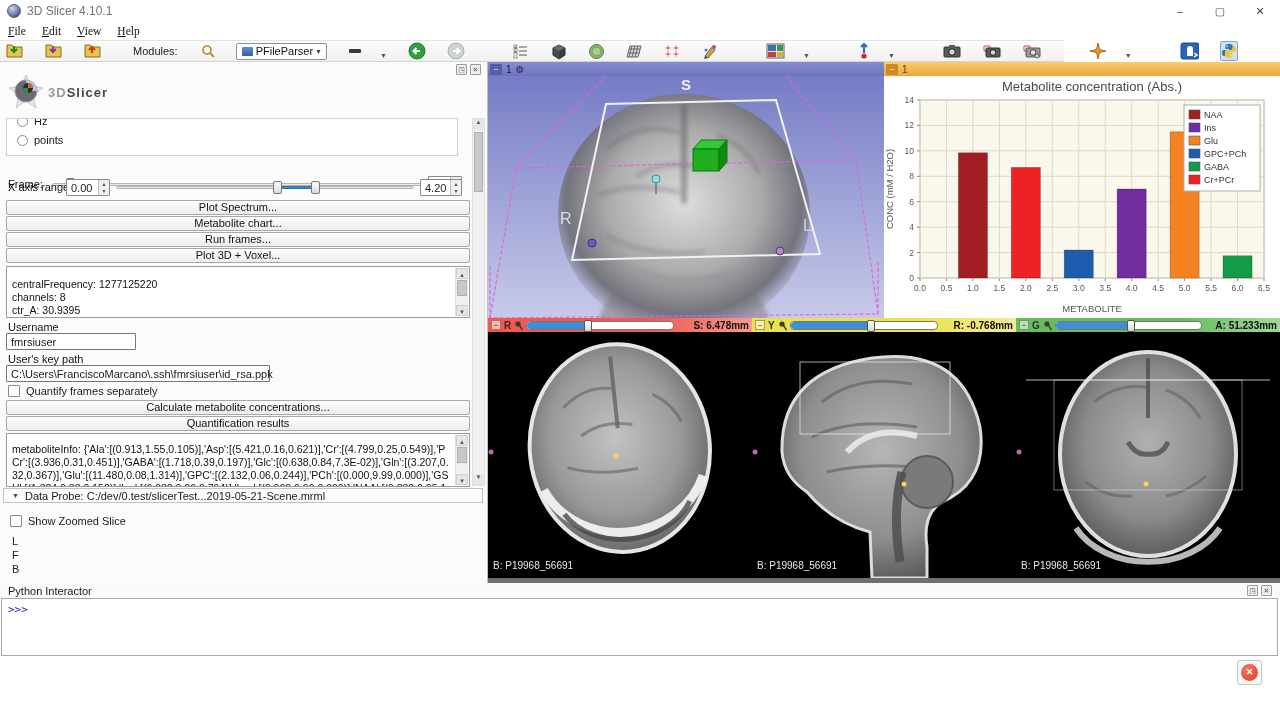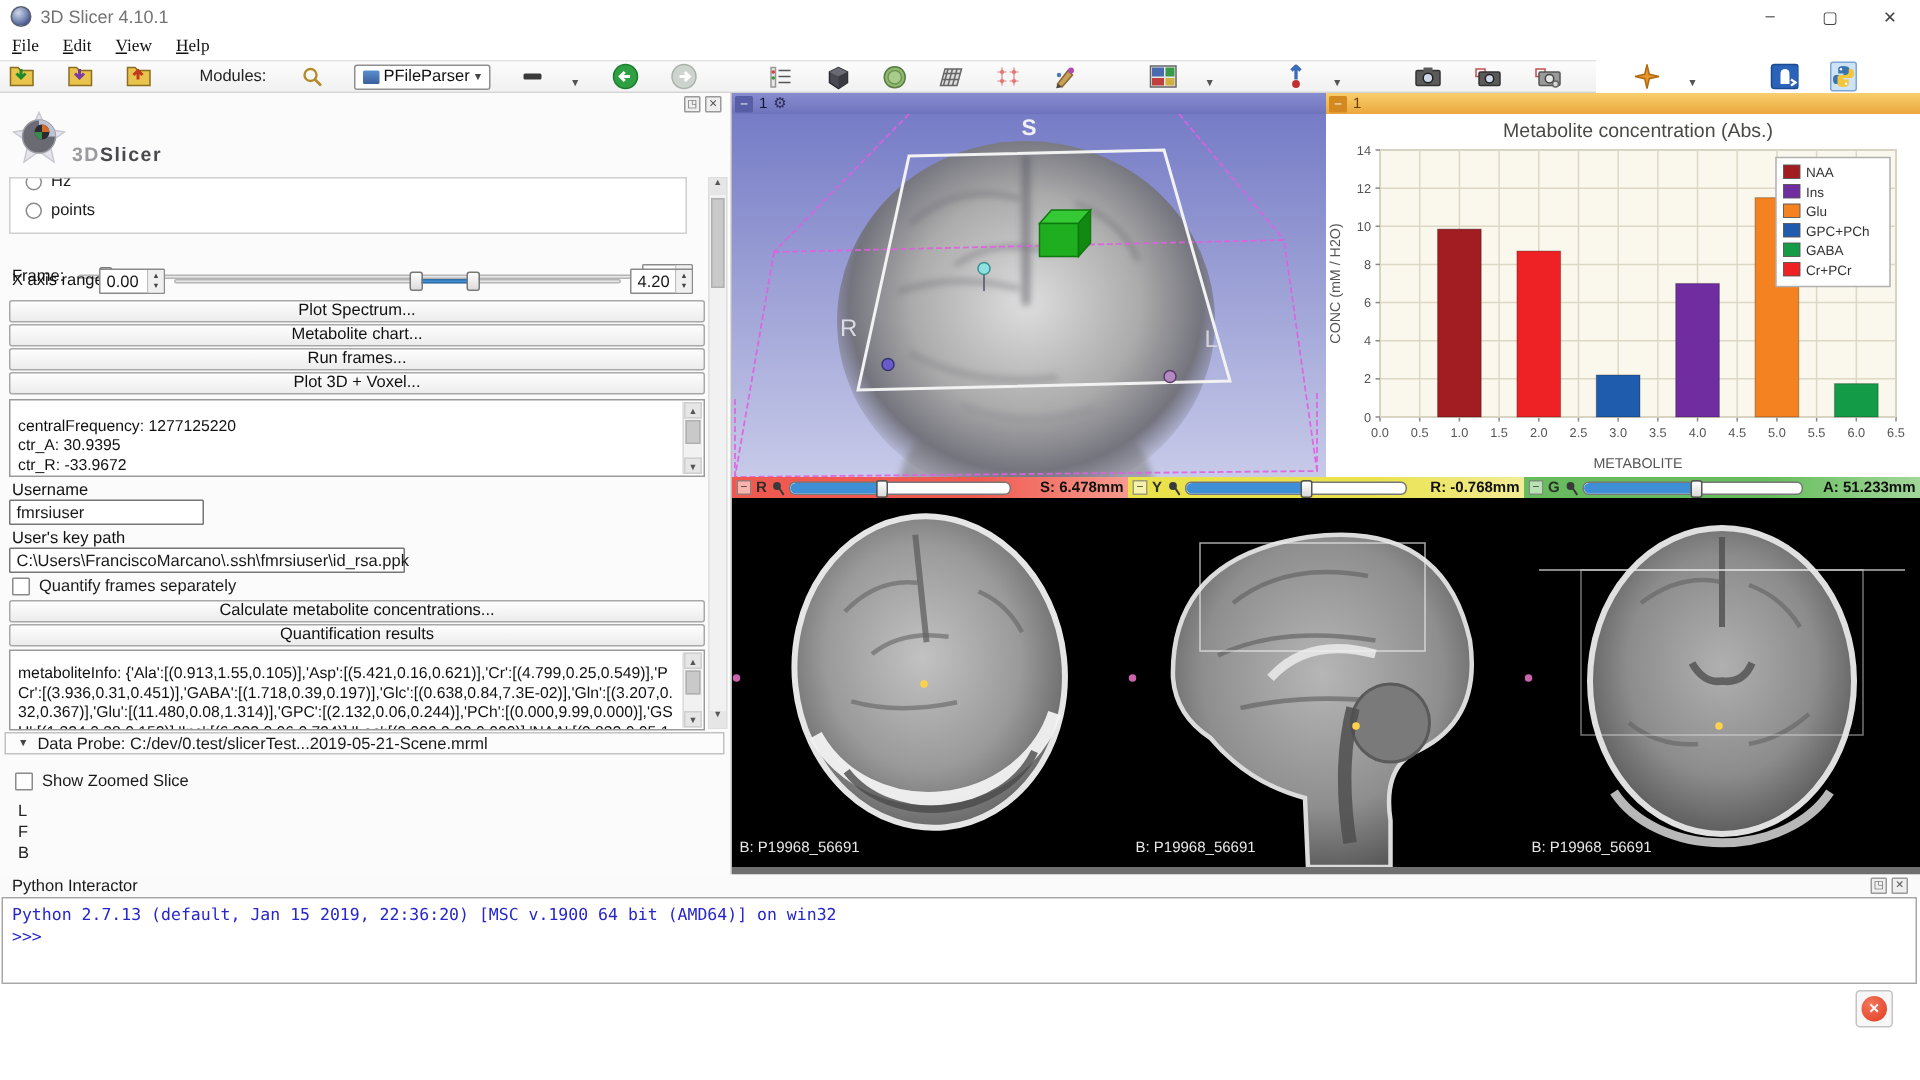--- a/index.html
+++ b/index.html
@@ -25,21 +25,21 @@
   .combo .cicon { width:11px; height:9px; background:linear-gradient(#5b8fd0,#38609c); border-radius:1px; margin:0 3px; }
   .combo .ctext { flex:1; font-size:11px; color:#111; }
   .combo .carr { font-size:7px; color:#444; padding:0 2px; }
   .mini-caret { font-size:7px; color:#555; margin-left:-3px; align-self:flex-end; padding-bottom:2px; }
   .py-btn { width:21px; height:20px; border:1px solid #7aa6d8; background:#cfe3f7; border-radius:2px; display:flex; align-items:center; justify-content:center; }
 
   
   .module-panel { position:absolute; top:62px; left:0; width:488px; height:521px; background:#fbfbfb; border-right:1px solid #bdbdbd; font-size:11px; }
   .panel-winbtns { position:absolute; top:2px; right:6px; display:flex; gap:3px; }
   .mini-winbtn { width:11px; height:11px; border:1px solid #9a9a9a; background:#efefef; color:#555; font-size:7px; line-height:9px; text-align:center; border-radius:1px; }
-  .logo { position:absolute; top:12px; left:8px; display:flex; align-items:flex-end; }
+  .logo { position:absolute; top:12px; left:8px; display:flex; align-items:center; }
   .logo-text { font-size:13px; font-weight:bold; letter-spacing:1px; margin-left:4px; }
   .logo-3d { color:#9a9aa0; } .logo-slicer { color:#48484e; }
   .radio-box { position:absolute; top:56px; left:6px; width:452px; height:38px; border:1px solid #cfcfcf; background:#fff; overflow:hidden; }
   .radio-row { display:flex; align-items:center; gap:6px; padding:3px 0 0 10px; height:19px; }
   .radio-row.clipped { margin-top:-9px; }
   .radio-circle { width:11px; height:11px; border:1px solid #8a8a8a; border-radius:50%; background:#fff; }
   .ctl-row { position:absolute; left:0; width:488px; height:18px; }
   .ctl-label { position:absolute; left:8px; top:2px; color:#111; }
   .hslider { position:absolute; height:14px; top:1px; }
   .hslider .groove { position:absolute; top:6px; left:0; right:0; height:3px; background:#e8e8e8; border:1px solid #b5b5b5; border-radius:2px; }
@@ -368,20 +368,21 @@
       </div>
     </div>
 
     <div class="panel-btn" style="top:138px;">Plot Spectrum...</div>
     <div class="panel-btn" style="top:154px;">Metabolite chart...</div>
     <div class="panel-btn" style="top:170px;">Run frames...</div>
     <div class="panel-btn" style="top:186px;">Plot 3D + Voxel...</div>
 
     <div class="textarea" style="top:204px; height:52px;">
       <div style="margin-top:8px;">centralFrequency: 1277125220</div>
+      <div>channels: 8</div>
       <div>ctr_A: 30.9395</div>
       <div>ctr_R: -33.9672</div>
       <div class="ta-scroll">
         <span class="arr up">▲</span>
         <span class="arr dn">▼</span>
         <span class="thumb"></span>
       </div>
     </div>
 
     <span class="field-label" style="top:259px;">Username</span>
@@ -710,20 +711,19 @@
   </div>
 
   <div class="py-label-row">
     <span>Python Interactor</span>
     <div class="py-winbtns">
       <span class="mini-winbtn">◳</span>
       <span class="mini-winbtn">✕</span>
     </div>
   </div>
   <div class="py-console">
-    <div>Python 2.7.13 (default, Jan 15 2019, 22:36:20) [MSC v.1900 64 bit (AMD64)] on win32</div>
     <div>&gt;&gt;&gt;</div>
   </div>
   <div class="py-close">
     <span class="redx">✕</span>
   </div>
 
 </div>
 
 </body></html>

